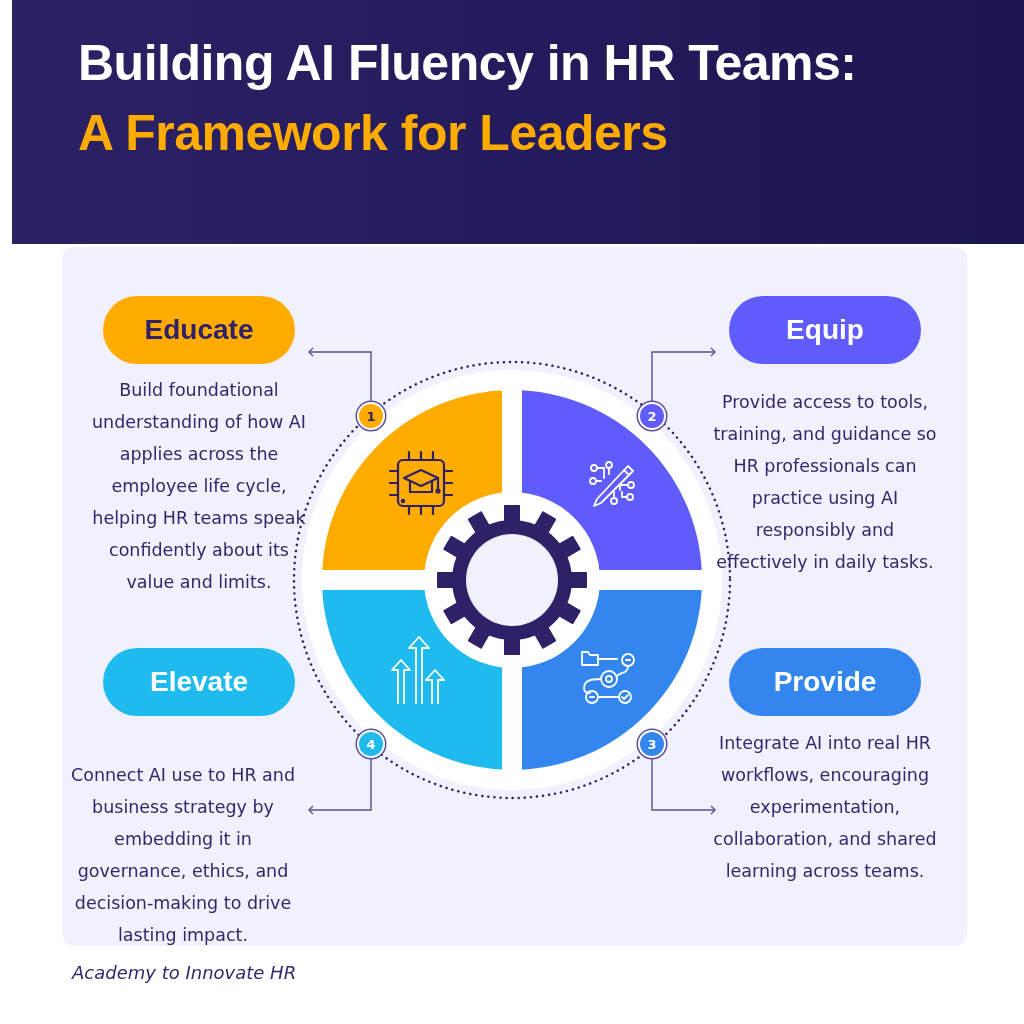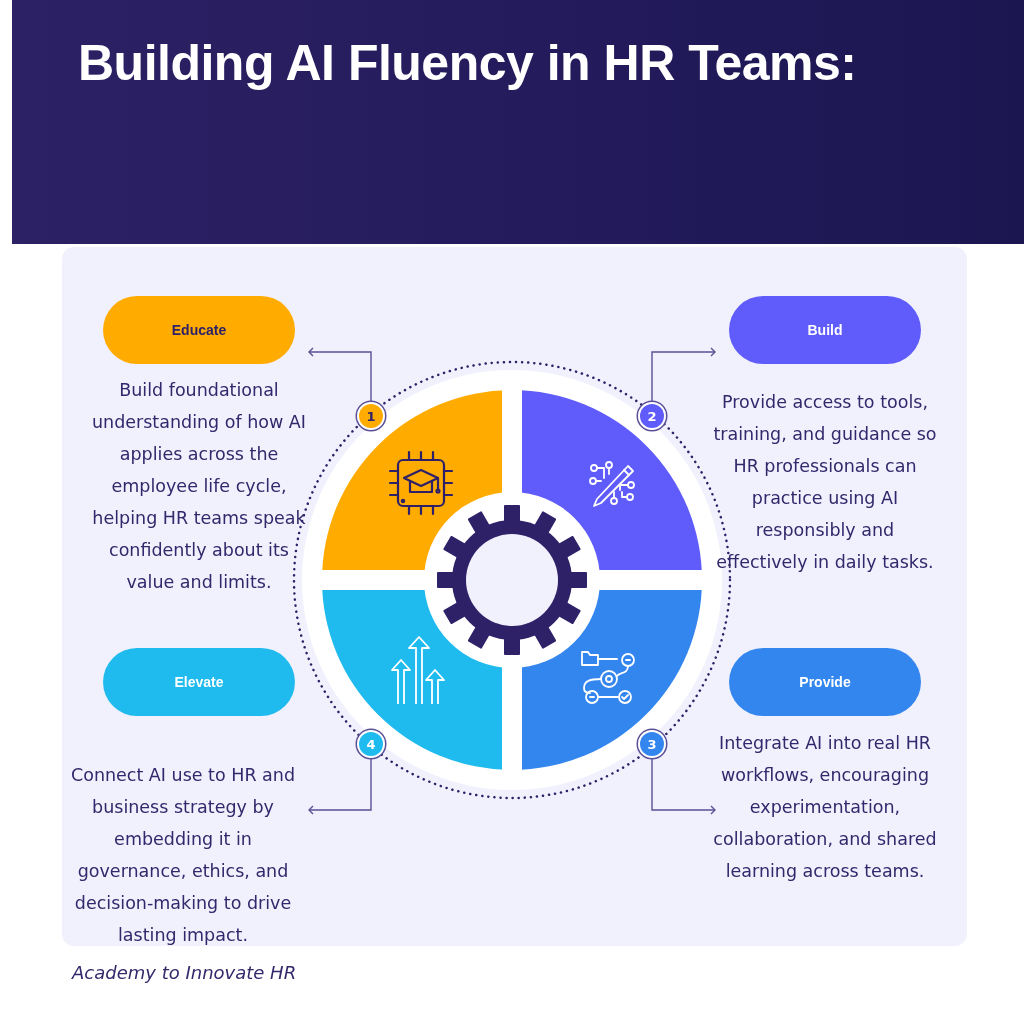--- a/index.html
+++ b/index.html
@@ -1,31 +1,32 @@
 <!DOCTYPE html>
 <html><head>
 <meta charset="utf-8">
 <style>
   html,body{margin:0;padding:0;}
   body{width:1024px;height:1024px;background:#ffffff;position:relative;overflow:hidden;font-family:"DejaVu Sans","Liberation Sans",sans-serif;color:#2d2266;}
   .header{position:absolute;left:12px;top:0;width:1024px;height:244px;background:linear-gradient(90deg,#2c2164 0%,#221a5a 60%,#1b1650 100%);}
   .title1{position:absolute;left:66px;top:34px;font-size:50px;font-weight:bold;color:#ffffff;letter-spacing:-0.5px;white-space:nowrap;font-family:"Liberation Sans","DejaVu Sans",sans-serif;}
   .title2{position:absolute;left:66px;top:104px;font-size:50px;font-weight:bold;color:#ffab00;letter-spacing:-0.5px;white-space:nowrap;font-family:"Liberation Sans","DejaVu Sans",sans-serif;}
   .panel{position:absolute;left:62px;top:247px;width:905px;height:699px;background:#f1f1fd;border-radius:12px;}
-  .pill{position:absolute;width:192px;height:68px;border-radius:34px;display:flex;align-items:center;justify-content:center;font-size:14px;font-weight:bold;font-family:"Liberation Sans","DejaVu Sans",sans-serif;}
+  .pill{position:absolute;width:192px;height:68px;border-radius:34px;display:flex;align-items:center;justify-content:center;font-size:28px;font-weight:bold;font-family:"Liberation Sans","DejaVu Sans",sans-serif;}
   .desc{position:absolute;width:230px;text-align:center;font-size:17.5px;line-height:32px;color:#32286b;font-family:"DejaVu Sans","Liberation Sans",sans-serif;}
   .footer{position:absolute;left:72px;top:962px;font-size:18px;font-style:italic;color:#32286b;font-family:"DejaVu Sans","Liberation Sans",sans-serif;}
   svg.diagram{position:absolute;left:0;top:0;}
   .badge{position:absolute;width:24px;height:24px;border-radius:50%;display:flex;align-items:center;justify-content:center;font-size:13px;font-weight:bold;box-shadow:0 0 0 2px #ffffff,0 0 0 3.5px #5b4f95;}
 </style>
 </head>
 <body>
 
 <div class="header">
   <div class="title1">Building AI Fluency in HR Teams:</div>
+  <div class="title2">A Framework for Leaders</div>
 </div>
 
 <div class="panel"></div>
 
 <svg class="diagram" width="1024" height="1024" viewBox="0 0 1024 1024">
   <defs>
     <clipPath id="circ">
         <circle cx="512" cy="580" r="190"></circle>
       </clipPath>
   </defs>
@@ -137,21 +138,21 @@
 </svg>
 
 <div class="badge" style="left:359px;top:404px;background:#ffab00;color:#2e2168;">1</div>
 <div class="badge" style="left:640px;top:404px;background:#5f5cfb;color:#ffffff;">2</div>
 <div class="badge" style="left:640px;top:732px;background:#3486ef;color:#ffffff;">3</div>
 <div class="badge" style="left:359px;top:732px;background:#1fbbee;color:#ffffff;">4</div>
 
 <div class="pill" style="left:103px;top:296px;background:#ffab00;color:#2e2168;">Educate</div>
 <div class="desc" style="left:84px;top:374px;">Build foundational understanding of how AI applies across the employee life cycle, helping HR teams speak confidently about its value and limits.</div>
 
-<div class="pill" style="left:729px;top:296px;background:#5f5cfb;color:#ffffff;">Build</div>
+<div class="pill" style="left:729px;top:296px;background:#5f5cfb;color:#ffffff;">Equip</div>
 <div class="desc" style="left:710px;top:386px;">Provide access to tools, training, and guidance so HR professionals can practice using AI responsibly and effectively in daily tasks.</div>
 
 <div class="pill" style="left:103px;top:648px;background:#1fbbee;color:#ffffff;">Elevate</div>
 <div class="desc" style="left:68px;top:727px;margin-top:32px;">Connect AI use to HR and business strategy by embedding it in governance, ethics, and decision-making to drive lasting impact.</div>
 
 <div class="pill" style="left:729px;top:648px;background:#3486ef;color:#ffffff;">Provide</div>
 <div class="desc" style="left:710px;top:727px;">Integrate AI into real HR workflows, encouraging experimentation, collaboration, and shared learning across teams.</div>
 
 <div class="footer">Academy to Innovate HR</div>
 

